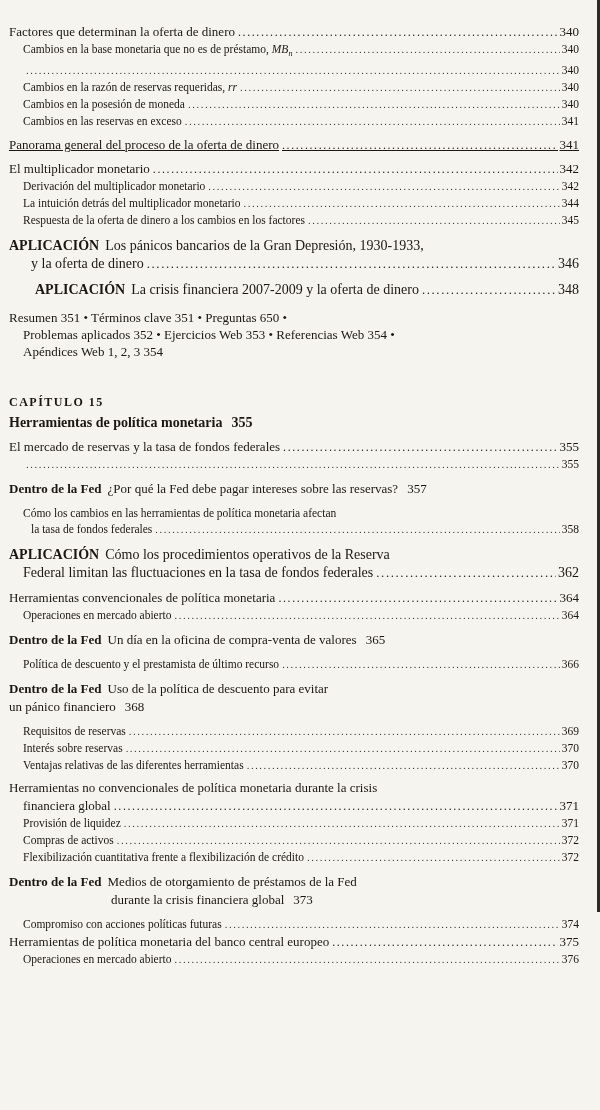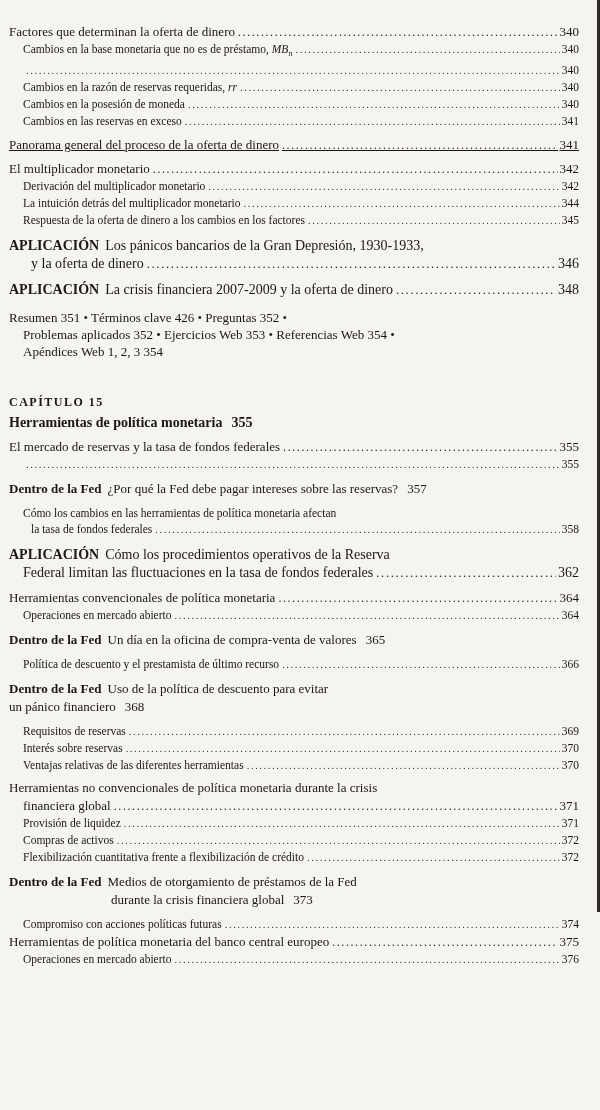--- a/index.html
+++ b/index.html
@@ -125,30 +125,30 @@
     <div class="blk t-application" style="margin-top: 8px;">
       <div class="line">
         <span class="txt"><span class="label">APLICACIÓN</span><span>Los pánicos bancarios de la Gran Depresión, 1930-1933,</span></span>
       </div>
       <div class="line" style="padding-left: 22px;">
         <span class="txt"><span>y la oferta de dinero</span></span>
         <span class="leader"></span>
         <span class="pg">346</span>
       </div>
     </div>
-    <div class="blk t-application" style="margin-top: 8px;">
+    <div class="blk t-application" style="margin-top: 8px; margin-left: 26px;">
       <div class="line">
         <span class="txt"><span class="label">APLICACIÓN</span><span>La crisis financiera 2007-2009 y la oferta de dinero</span></span>
         <span class="leader"></span>
         <span class="pg">348</span>
       </div>
     </div>
     <div class="blk t-summary" style="margin-top: 10px;">
       <div class="line">
-        <span class="txt"><span>Resumen 351  •  Términos clave 426  •  Preguntas 352  •</span></span>
+        <span class="txt"><span>Resumen 351  •  Términos clave 351  •  Preguntas 650  •</span></span>
       </div>
       <div class="line" style="padding-left: 14px;">
         <span class="txt"><span>Problemas aplicados 352  •  Ejercicios Web 353  •  Referencias Web 354  •</span></span>
       </div>
       <div class="line" style="padding-left: 14px;">
         <span class="txt"><span>Apéndices Web 1, 2, 3 354</span></span>
       </div>
     </div>
     <div class="blk t-chapter-number" style="margin-top: 34px;">
       <div class="line">

